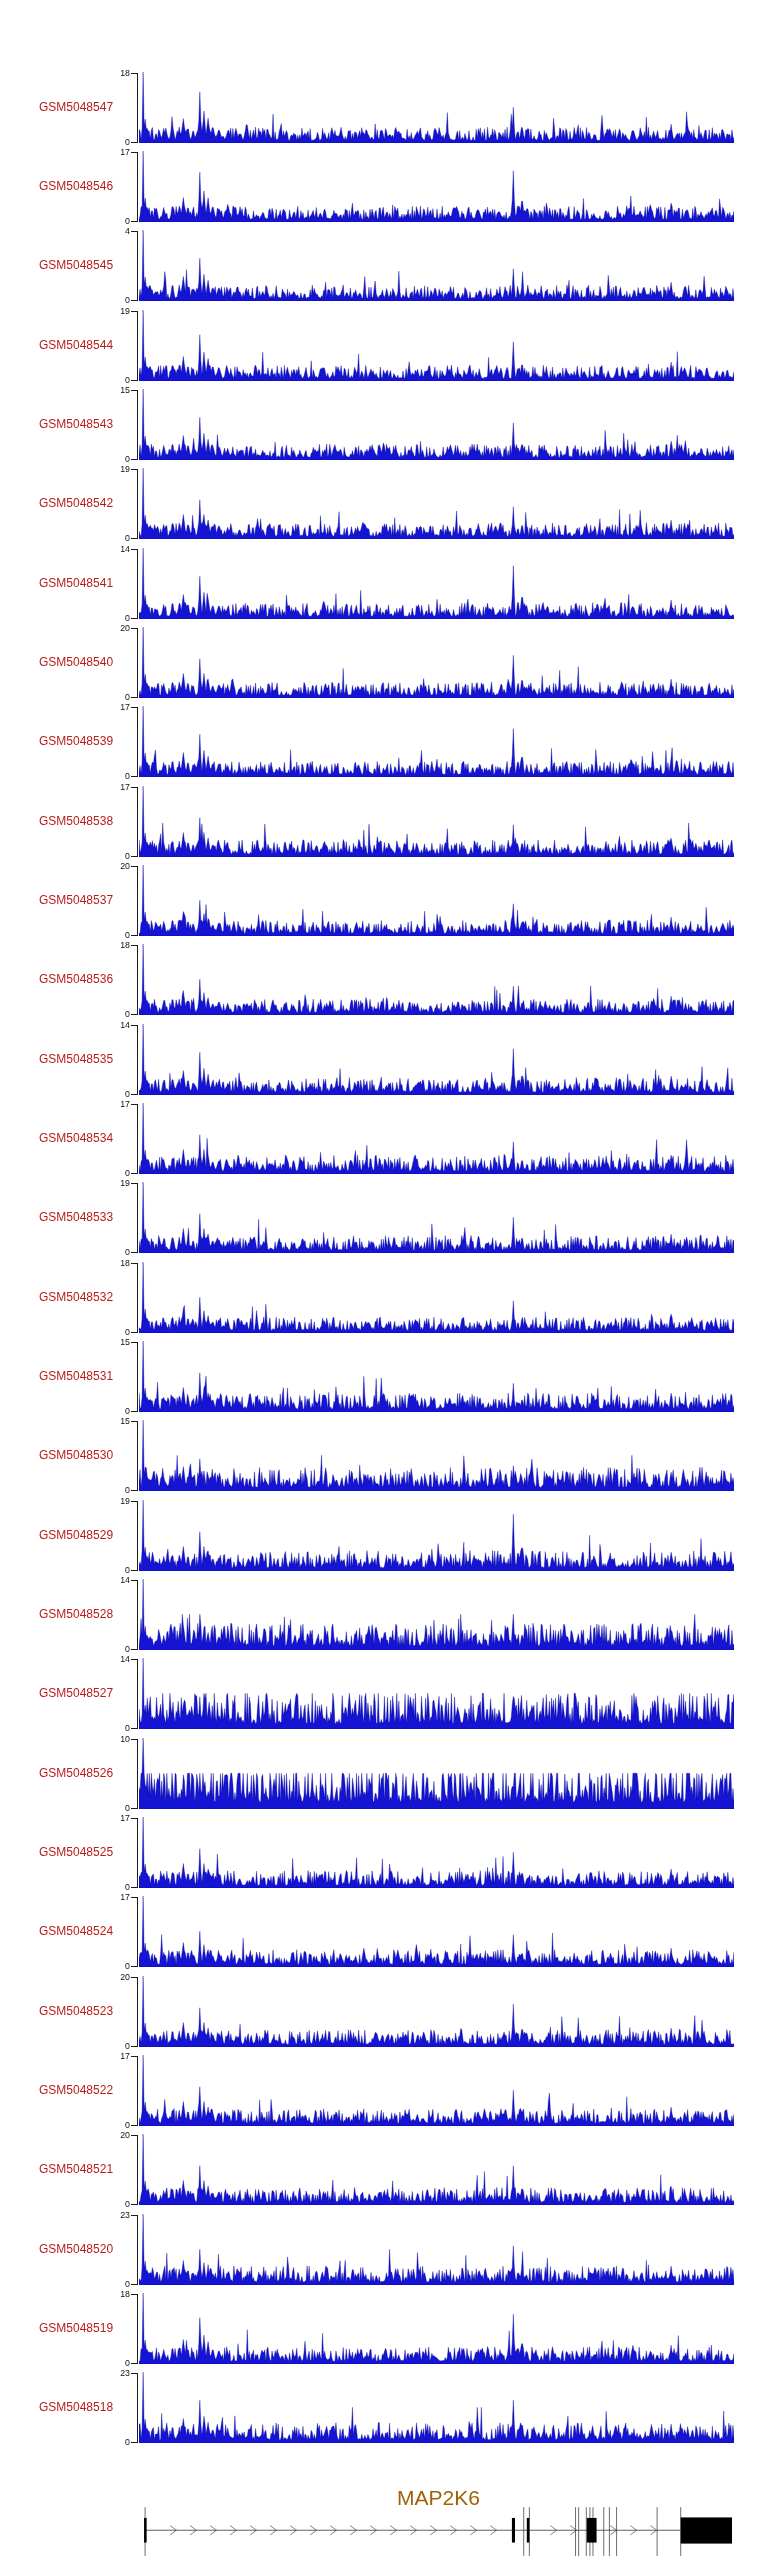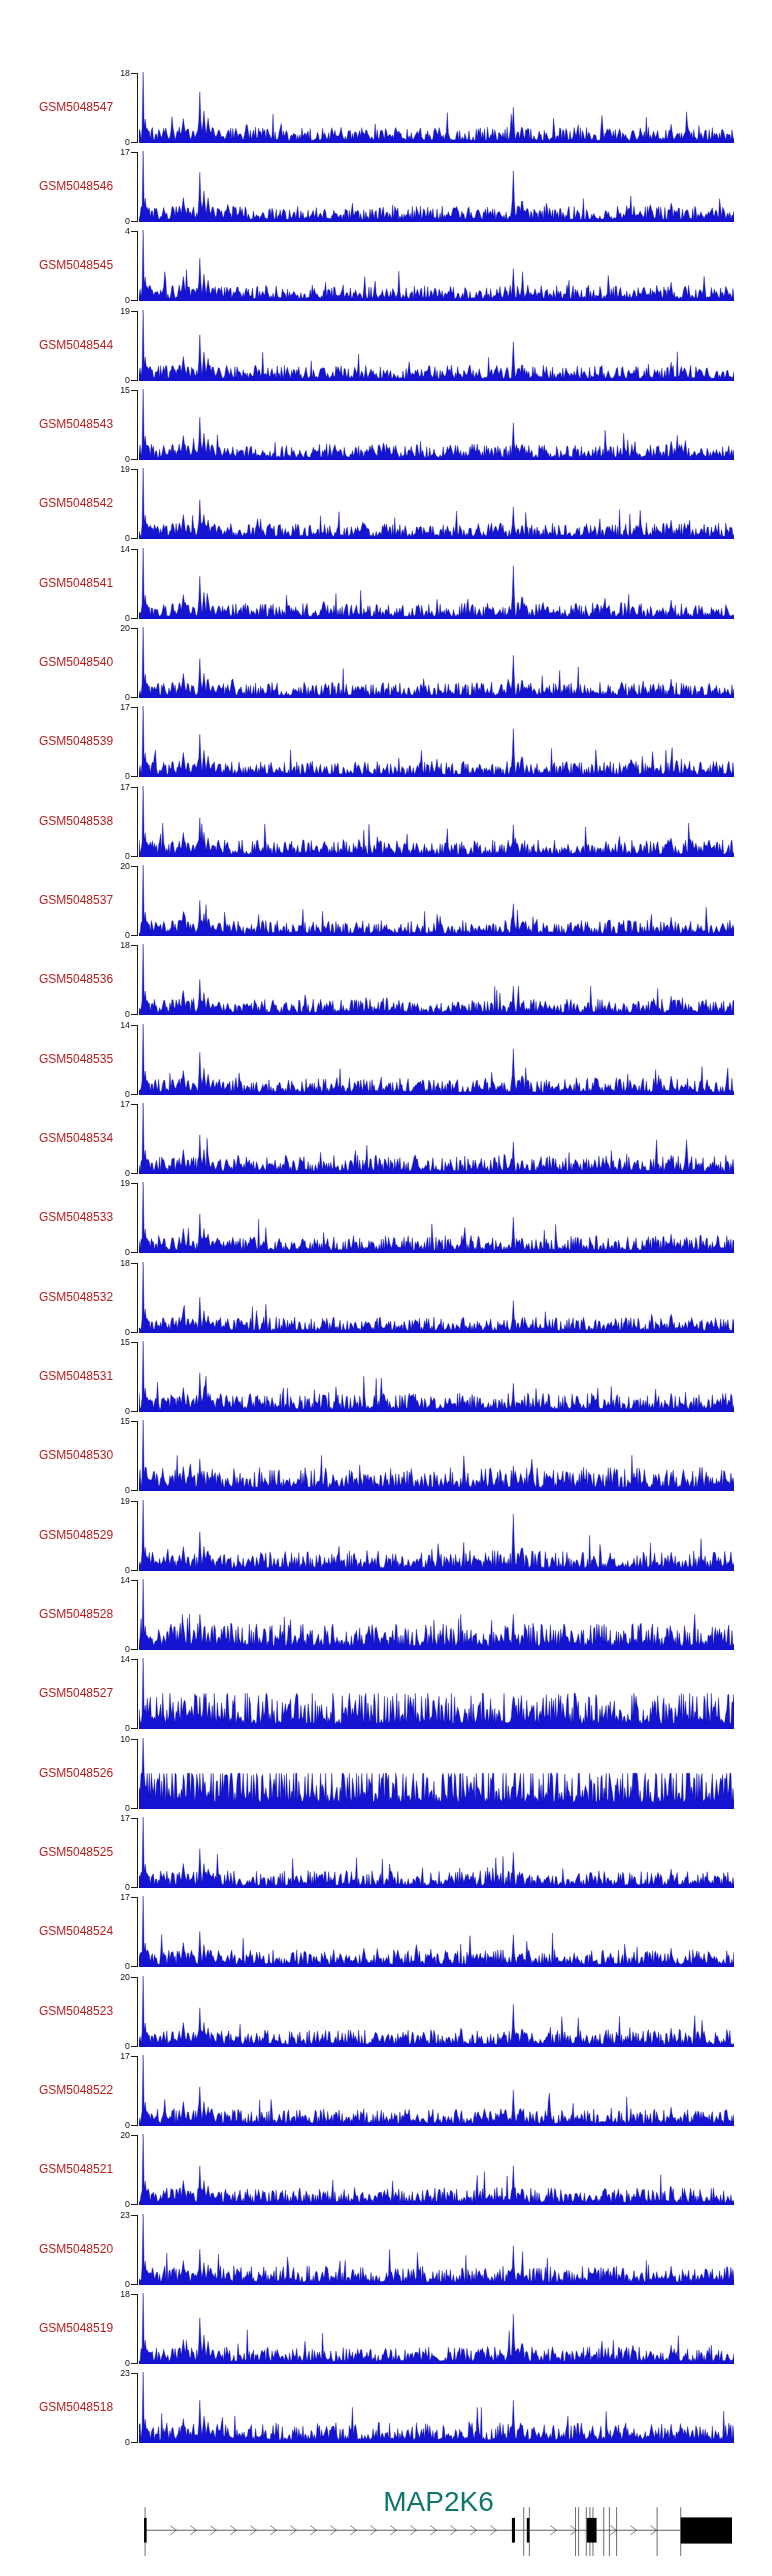--- a/index.html
+++ b/index.html
@@ -9,21 +9,21 @@
   .tlabel{position:absolute;left:39px;top:29px;font-size:12px;color:#b91c1c;white-space:nowrap;}
   .ylab{position:absolute;left:97px;width:33px;text-align:right;font-size:8.8px;color:#111;}
   .ymax{top:-2.6px;}
   .yzero{top:66px;}
   .tick{position:absolute;background:#1c1c1c;height:1px;width:6.2px;left:131px;}
   .tick-top{top:1.5px;}
   .tick-bot{top:71px;}
   .vaxis{position:absolute;left:137px;top:1.5px;width:1px;height:70px;background:#1c1c1c;}
   .sig{position:absolute;left:139px;top:0;width:595px;height:72px;}
   .gene-title{position:absolute;left:361px;top:2486px;width:155px;text-align:center;
-              font-size:28px;color:#0f766e;}
+              font-size:21px;color:#a16207;}
   .gene-svg{position:absolute;left:139px;top:2501px;width:595px;height:59px;}
 </style>
 </head>
 <body>
 
 <div class="canvas">
   <div id="tracks">
       <div class="track-row" style="top: 71px;">
         <span class="tlabel">GSM5048547</span>
         <span class="ylab ymax">18</span>

